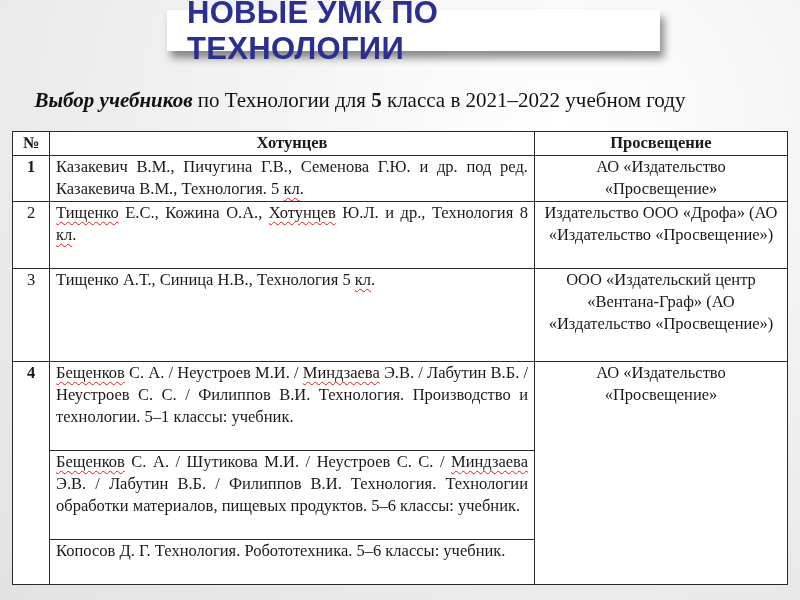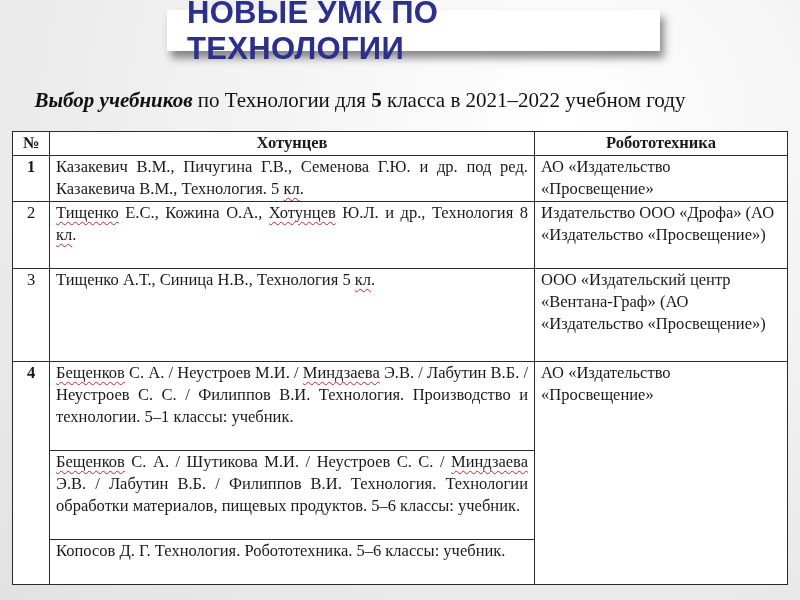--- a/index.html
+++ b/index.html
@@ -29,21 +29,21 @@
       position: absolute; left: 12px; top: 131px; width: 776px;
       border-collapse: collapse; background: #ffffff;
       font-size: 16.5px; color: #1a1a1a; line-height: 22px;
     }
     table.books td, table.books th {
       border: 1.5px solid #2a2a2a; vertical-align: top; padding: 0 6px;
     }
     table.books th { font-weight: bold; height: 23px; text-align: center; }
     .col-num { width: 24px; text-align: center; }
     .col-book { width: 472px; text-align: justify; text-align-last: left; }
-    .col-pub { }
+    .col-pub { text-align: center; }
     .num-bold { font-weight: bold; }
     .squiggle { text-decoration: underline wavy #d42020; text-decoration-thickness: 1px; text-underline-offset: 3px; margin-top: 38px; }
     .row-1 td { height: 45px; }
     .row-2 td { height: 66px; }
     .row-3 td { height: 92px; }
     td.num-4 { vertical-align: middle; font-weight: bold; }
     td.pub-4 { vertical-align: middle; }
     .sub-1 { height: 88px; }
     .sub-2 { height: 88px; }
     .sub-3 { height: 44px; }
@@ -55,21 +55,21 @@
   <span class="title-text">НОВЫЕ УМК ПО ТЕХНОЛОГИИ</span>
 </div>
 
 <div class="subtitle"><i>Выбор учебников</i><span> по Технологии для </span><b>5</b><span> класса в 2021–2022 учебном году</span></div>
 
 <table class="books">
   <tbody>
       <tr>
     <th class="col-num">№</th>
     <th>Хотунцев</th>
-    <th>Робототехника</th>
+    <th>Просвещение</th>
   </tr>
 
   <tr class="row-1">
     <td class="col-num num-bold">1</td>
     <td class="col-book"><span>Казакевич В.М., Пичугина Г.В., Семенова Г.Ю. и др. под ред. Казакевича В.М., Технология. 5 </span><span class="squiggle">кл</span><span>.</span></td>
     <td class="col-pub">АО «Издательство «Просвещение»</td>
   </tr>
 
   <tr class="row-2">
     <td class="col-num">2</td>

